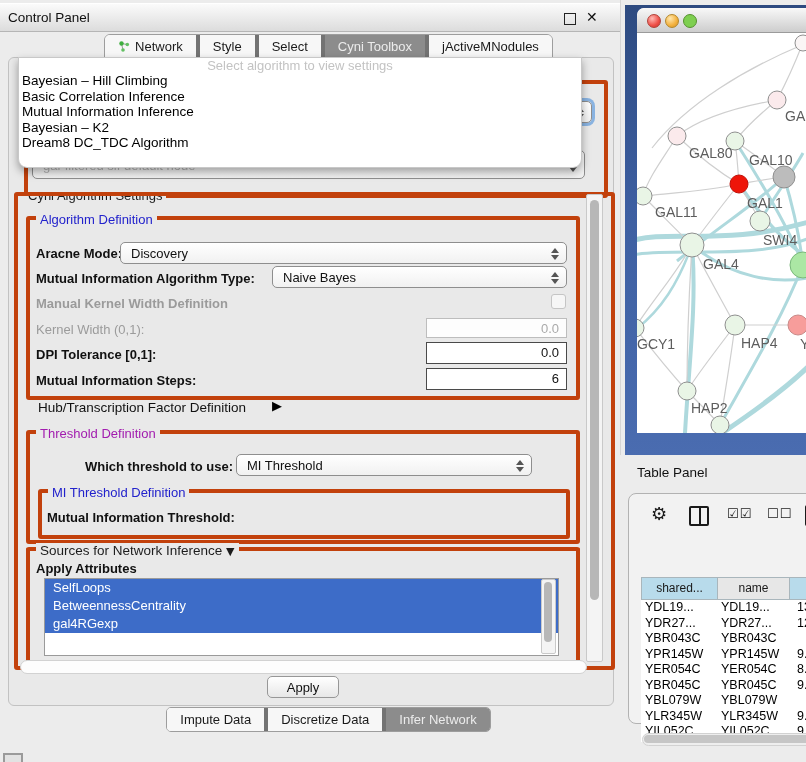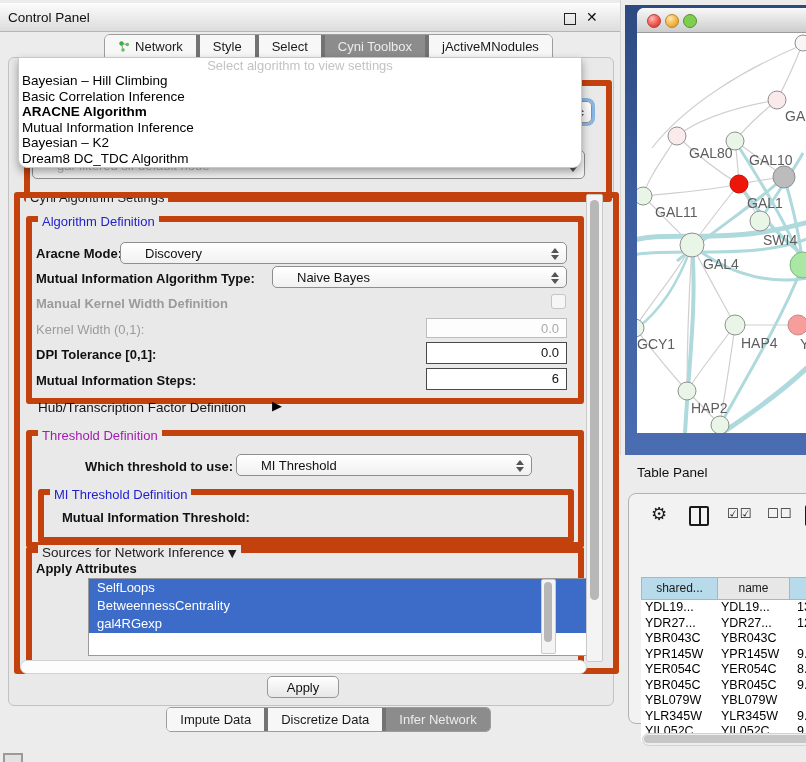--- a/index.html
+++ b/index.html
@@ -23,33 +23,33 @@
   .tabgroup.bot{border-radius:5px;}
   .tab{display:flex;align-items:center;gap:5px;padding:0 13px;font-size:13px;color:#1a1a1a;background:#f7f7f7;border-left:4px solid #737373;cursor:default;}
   .tab:first-child{border-left:none;}
   .tab.sel{background:#8c8c8c;color:#ececec;}
 
   
   .content{position:absolute;left:8px;top:57px;width:604px;height:647px;background:#e9e9e9;
      border:1px solid #c2c2c2;border-radius:6px;}
 
   
-  .grp{position:absolute;border:6px solid #c2410c;border-radius:3px;}
+  .grp{position:absolute;border:4px solid #c2410c;border-radius:3px;}
   .legend{position:absolute;top:-8px;left:6px;background:#e9e9e9;padding:0 4px;font-size:13px;color:#1c1c1c;white-space:nowrap;}
   .legend.blue{color:#2222cc;}
   .legend.green{color:#a21caf;}
 
   .lbl{position:absolute;font-size:13px;font-weight:bold;color:#111;white-space:nowrap;}
   .lbl.dis{color:#9b9b9b;}
   .lbl.plain{font-weight:normal;}
 
   
   .combo{position:absolute;height:22px;background:linear-gradient(#ffffff,#f1f1f1);
      border:1px solid #8e8e8e;border-radius:5px;font-size:13px;color:#111;
-     line-height:22px;padding-left:24px;box-sizing:border-box;}
+     line-height:22px;padding-left:10px;box-sizing:border-box;}
   .combo .steppers{position:absolute;right:7px;top:3px;width:8px;height:16px;}
   .steppers i{position:absolute;left:0;width:0;height:0;border-left:4px solid transparent;border-right:4px solid transparent;}
   .steppers .up{top:2px;border-bottom:5px solid #555;}
   .steppers .dn{bottom:2px;border-top:5px solid #555;}
   .combo.focusring{box-shadow:0 0 0 3px rgba(104,160,222,.75);}
   .combo.ghost{color:#b4b4b4;}
 
   
   .field{position:absolute;height:20px;background:#fff;border:1px solid #9a9a9a;
      font-size:13px;color:#111;line-height:20px;text-align:right;padding-right:7px;box-sizing:border-box;}
@@ -159,21 +159,20 @@
       <span class="steppers" style="top:7px;">
           <i class="up"></i>
           <i class="dn"></i>
         </span>
     </div>
 
     <div class="popup">
       <div class="ph">Select algorithm to view settings</div>
       <div class="item">Bayesian – Hill Climbing</div>
       <div class="item">Basic Correlation Inference</div>
-      <div class="item bold">ARACNE Algorithm</div>
       <div class="item">Mutual Information Inference</div>
       <div class="item">Bayesian – K2</div>
       <div class="item">Dream8 DC_TDC Algorithm</div>
     </div>
 
     <div class="grp" style="left:14px;top:192px;width:593px;height:470px;overflow:hidden;">
       <span class="legend">Cyni Algorithm Settings</span>
     </div>
 
     <div class="grp" style="left:26px;top:216px;width:546px;height:176px;">
@@ -214,30 +213,30 @@
     <div class="combo" style="left:236px;top:454px;width:296px;">
       <span>MI Threshold</span>
       <span class="steppers">
           <i class="up"></i>
           <i class="dn"></i>
         </span>
     </div>
     <div class="grp" style="left:38px;top:489px;width:524px;height:42px;">
       <span class="legend blue">MI Threshold Definition</span>
     </div>
-    <span class="lbl" style="left:62px;top:510px;">Mutual Information Threshold:</span>
+    <span class="lbl" style="left:47px;top:510px;">Mutual Information Threshold:</span>
 
     <div class="grp" style="left:26px;top:547px;width:546px;height:112px;border-bottom:none;">
       <span class="legend" style="font-size:13.5px;">
         <span>Sources for Network Inference</span>
         <span class="ico" style="font-size:11px;">▼</span>
       </span>
     </div>
     <span class="lbl" style="left:36px;top:561px;">Apply Attributes</span>
-    <div class="attr-list" style="left:44px;top:578px;width:513px;height:76px;margin-left:44px;">
+    <div class="attr-list" style="left:44px;top:578px;width:513px;height:76px;">
       <div class="attr-item">SelfLoops</div>
       <div class="attr-item">BetweennessCentrality</div>
       <div class="attr-item">gal4RGexp</div>
     </div>
     <div class="vtrack" style="left:541px;top:579px;width:13px;height:73px;">
       <div class="vthumb" style="left:2px;top:2px;width:8px;height:60px;"></div>
     </div>
 
     <div class="vtrack" style="left:586px;top:194px;width:15px;height:466px;">
       <div class="vthumb" style="left:3px;top:5px;width:9px;height:400px;"></div>

